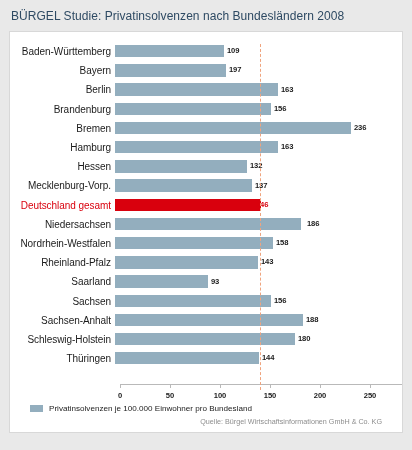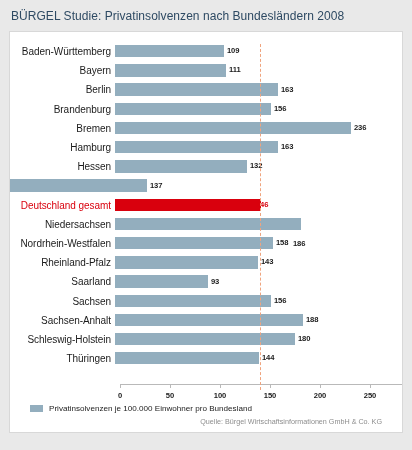--- a/index.html
+++ b/index.html
@@ -203,21 +203,21 @@
             <div class="cat-label">Baden-Württemberg</div>
             <div class="bar-wrap">
               <div class="bar" style="width: 109px;"></div>
               <div class="bar-value" style="left: 112px;">109</div>
             </div>
           </div>
           <div class="row">
             <div class="cat-label">Bayern</div>
             <div class="bar-wrap">
               <div class="bar" style="width: 111px;"></div>
-              <div class="bar-value" style="left: 114px;">111</div>
+              <div class="bar-value" style="left: 114px;">197</div>
             </div>
           </div>
           <div class="row">
             <div class="cat-label">Berlin</div>
             <div class="bar-wrap">
               <div class="bar" style="width: 163px;"></div>
               <div class="bar-value" style="left: 166px;">163</div>
             </div>
           </div>
           <div class="row">
@@ -242,37 +242,38 @@
             </div>
           </div>
           <div class="row">
             <div class="cat-label">Hessen</div>
             <div class="bar-wrap">
               <div class="bar" style="width: 132px;"></div>
               <div class="bar-value" style="left: 135px;">132</div>
             </div>
           </div>
           <div class="row">
+            <div class="cat-label">Mecklenburg-Vorp.</div>
             <div class="bar-wrap">
               <div class="bar" style="width: 137px;"></div>
               <div class="bar-value" style="left: 140px;">137</div>
             </div>
           </div>
           <div class="row highlight">
             <div class="cat-label">Deutschland gesamt</div>
             <div class="bar-wrap">
               <div class="bar" style="width: 146px;"></div>
               <div class="bar-value" style="left: 141px;">146</div>
             </div>
           </div>
           <div class="row">
             <div class="cat-label">Niedersachsen</div>
             <div class="bar-wrap">
               <div class="bar" style="width: 186px;"></div>
-              <div class="bar-value" style="left: 178px; margin-top: 20px;">186</div>
+              <div class="bar-value" style="left: 192px;">186</div>
             </div>
           </div>
           <div class="row">
             <div class="cat-label">Nordrhein-Westfalen</div>
             <div class="bar-wrap">
               <div class="bar" style="width: 158px;"></div>
               <div class="bar-value" style="left: 161px;">158</div>
             </div>
           </div>
           <div class="row">

